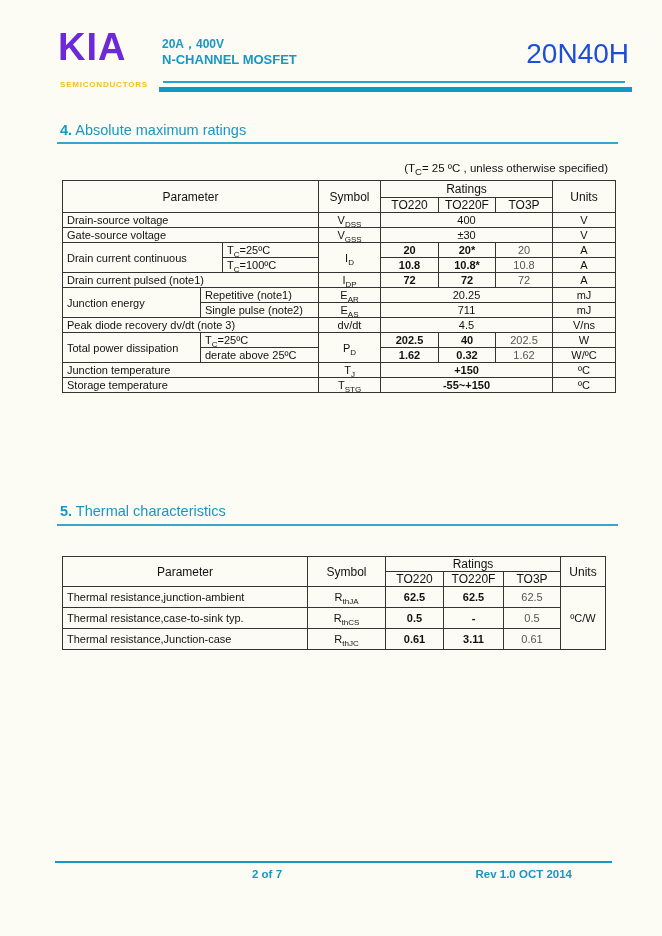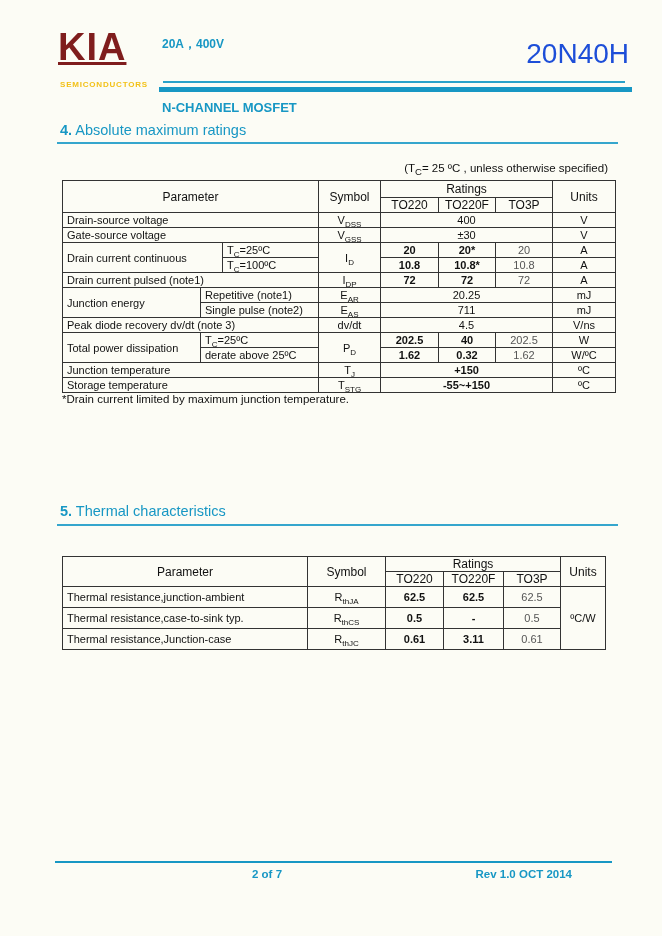--- a/index.html
+++ b/index.html
@@ -3,25 +3,25 @@
 <meta charset="utf-8">
 <style>
   html,body{margin:0;padding:0;}
   body{background:#e8e8e0;font-family:"Liberation Sans", sans-serif;}
   .page{
     position:relative;width:662px;height:936px;margin:0 auto;
     background:#fcfcf5;color:#111;overflow:hidden;
   }
   
   .kia-logo{position:absolute;left:58px;top:28px;font-size:38px;font-weight:bold;
-    letter-spacing:1px;color:#7f1d1d;line-height:1;text-decoration:underline;}
+    letter-spacing:1px;color:#6d28d9;line-height:1;}
   .kia-tagline{position:absolute;left:60px;top:80px;font-size:8px;font-weight:bold;
     letter-spacing:0.8px;color:#f2c118;}
   .hdr-rating{position:absolute;left:162px;top:36px;font-size:12px;font-weight:bold;color:#1797c4;}
-  .hdr-type{position:absolute;left:162px;top:52px;font-size:13px;font-weight:bold;color:#1797c4;margin-top:48px;}
+  .hdr-type{position:absolute;left:162px;top:52px;font-size:13px;font-weight:bold;color:#1797c4;}
   .hdr-part{position:absolute;right:33px;top:40px;font-size:28px;color:#1d4ed8;line-height:1;}
   .rule-thin{position:absolute;left:163px;top:81px;width:462px;height:2px;background:#2aa1c9;}
   .rule-thick{position:absolute;left:159px;top:87px;width:473px;height:5px;background:#1797c4;}
   
   .sec-title{position:absolute;left:60px;font-size:14.5px;color:#1797c4;}
   .sec-title .num{font-weight:bold;}
   .sec-rule{position:absolute;left:57px;width:561px;height:2px;background:#35a6cd;}
   #sec4-title{top:122px;}   #sec4-rule{top:142px;}
   #sec5-title{top:503px;}   #sec5-rule{top:524px;}
   
@@ -173,21 +173,20 @@
         </tr>
         <tr>
           <td colspan="3" class="left">Storage temperature</td>
           <td>T<sub>STG</sub></td>
           <td colspan="3" class="b">-55~+150</td>
           <td>ºC</td>
         </tr>
       </tbody>
     </table>
 
-  <div class="footnote">*Drain current limited by maximum junction temperature.</div>
 
   <div class="sec-title" id="sec5-title">
     <span class="num">5.</span><span> Thermal characteristics</span>
   </div>
   <div class="sec-rule" id="sec5-rule"></div>
 
   <table class="tbl" id="thermal-table">
       <colgroup>
         <col style="width: 245px;">
         <col style="width: 78px;">

